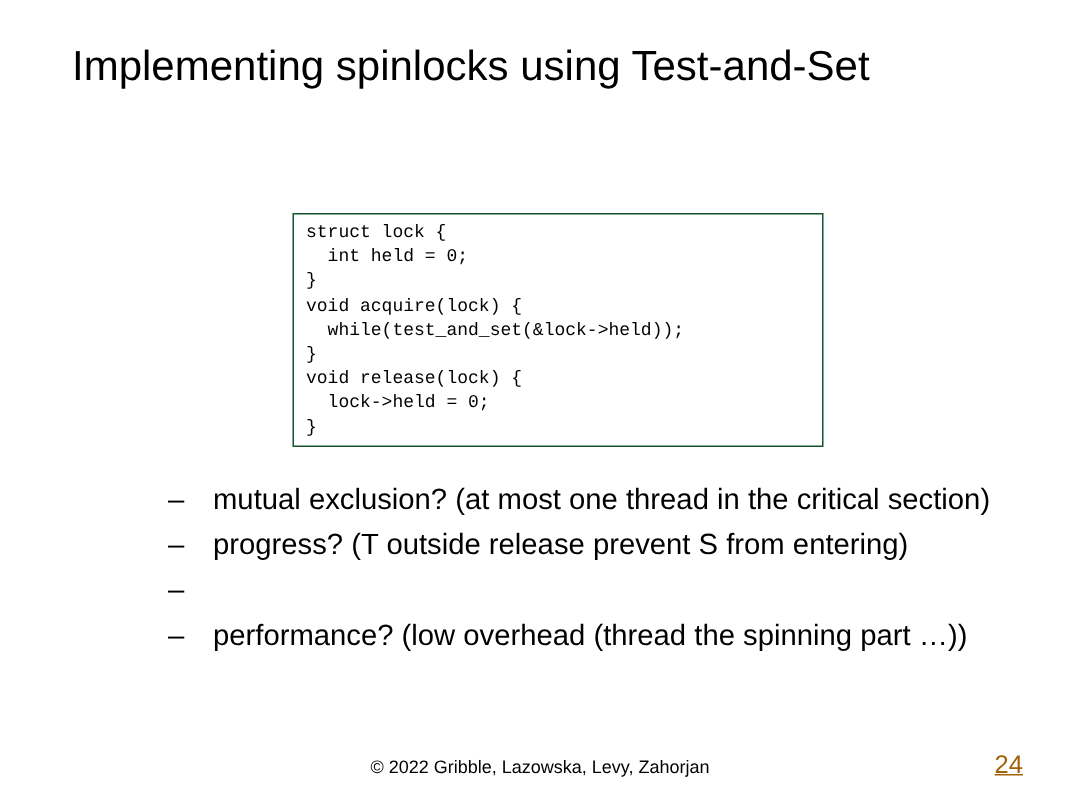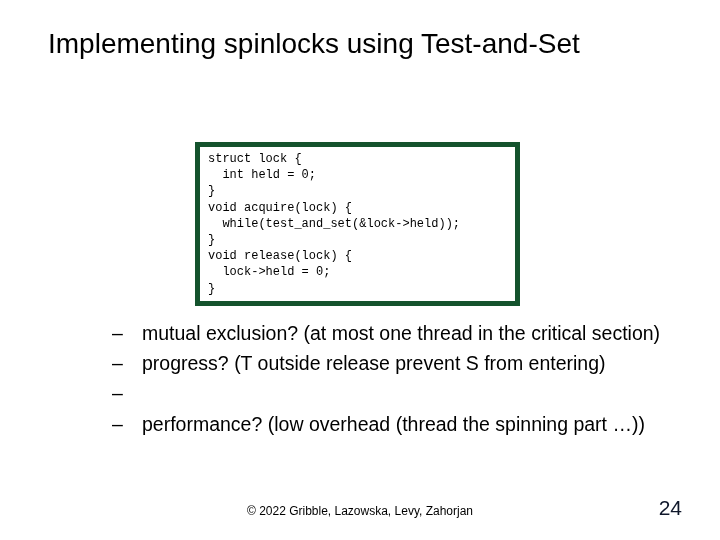--- a/index.html
+++ b/index.html
@@ -33,22 +33,22 @@
     font-size: 21px;
   }
   .bullet-main .dot {
     display: inline-block;
     width: 18px;
   }
   .codebox {
     position: absolute;
     top: 142px;
     left: 195px;
-    width: 325px;
-    border: 5px solid #14532d;
+    width: 354px;
+    border: 1px solid #14532d;
     padding: 4px 8px 4px 8px;
     font-family: "Courier New", Courier, monospace;
     font-size: 12px;
     line-height: 1.35;
     white-space: pre;
     box-sizing: border-box;
   }
   .sub-list {
     position: absolute;
     top: 318px;
@@ -67,22 +67,23 @@
     position: absolute;
     bottom: 22px;
     width: 100%;
     text-align: center;
     font-size: 12px;
   }
   .pagenum {
     position: absolute;
     bottom: 20px;
     right: 38px;
-    font-size: 21px;
-    color: #0f172a;
+    font-size: 17px;
+    color: #a16207;
+    text-decoration: underline;
   }
 </style>
 </head>
 <body>
 
 <div class="slide">
 
   <div class="title">Implementing spinlocks using Test-and-Set</div>
 
 

